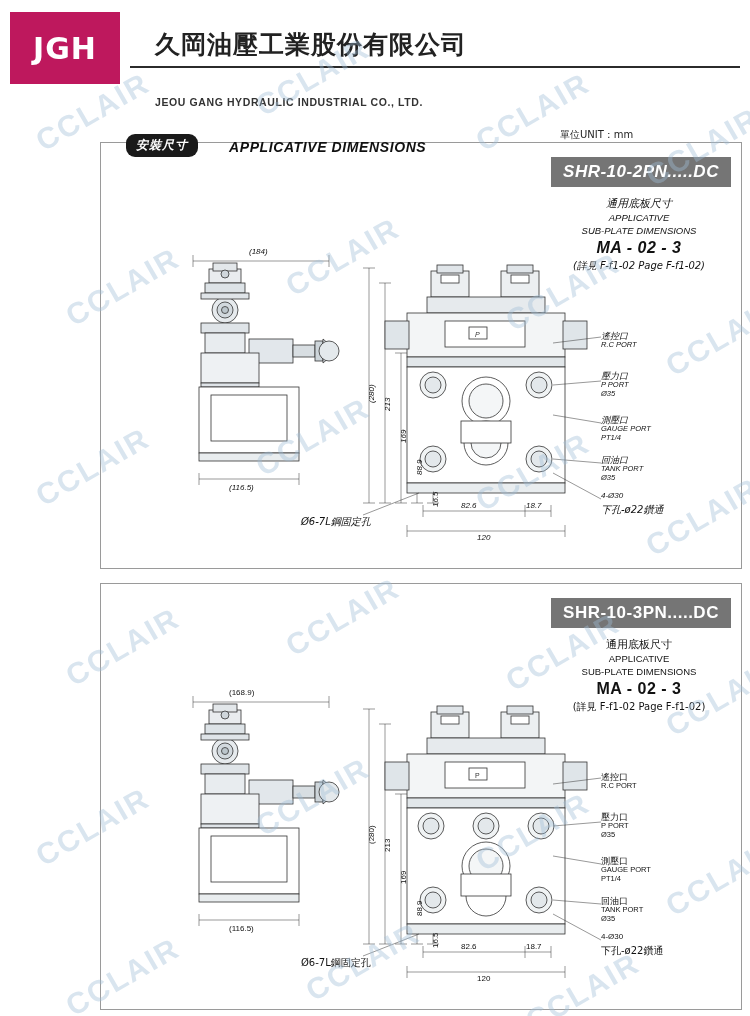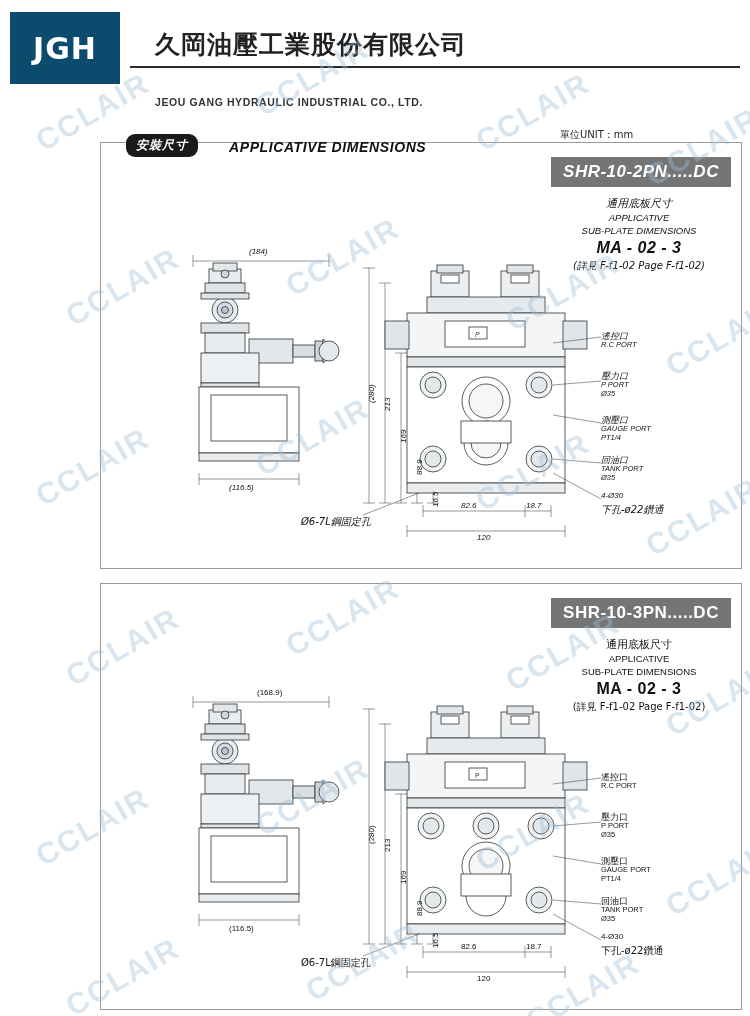--- a/index.html
+++ b/index.html
@@ -19,21 +19,21 @@
   .header {
     position: absolute;
     left: 0; top: 0;
     width: 750px;
     height: 96px;
   }
   .logo-box {
     position: absolute;
     left: 10px; top: 12px;
     width: 110px; height: 72px;
-    background: #0c4a6e;
+    background: #be185d;
     color: #ffffff;
     display: flex;
     align-items: center;
     justify-content: center;
     font-size: 30px;
     font-weight: bold;
     letter-spacing: 1px;
     font-family: "DejaVu Sans", sans-serif;
   }
   .header-cn {
@@ -451,21 +451,21 @@
       <line x1="322" y1="362" x2="322" y2="374" stroke-width="0.5"></line>
       <line x1="424" y1="362" x2="424" y2="374" stroke-width="0.5"></line>
       <line x1="424" y1="368" x2="450" y2="368" stroke-width="0.5"></line>
       <line x1="450" y1="362" x2="450" y2="374" stroke-width="0.5"></line>
       <line x1="306" y1="388" x2="464" y2="388" stroke-width="0.5"></line>
       <line x1="306" y1="382" x2="306" y2="394" stroke-width="0.5"></line>
       <line x1="464" y1="382" x2="464" y2="394" stroke-width="0.5"></line>
     </g>
   </svg>
 
-  <div class="dim-txt" style="left:156px; top:104px;">(168.9)</div>
+  <div class="dim-txt" style="left:128px; top:104px;">(168.9)</div>
   <div class="dim-txt" style="left:128px; top:340px;">(116.5)</div>
 
   <div class="dim-txt rot" style="left:266px; top:260px;">(280)</div>
   <div class="dim-txt rot" style="left:282px; top:268px;">213</div>
   <div class="dim-txt rot" style="left:298px; top:300px;">169</div>
   <div class="dim-txt rot" style="left:314px; top:332px;">88.9</div>
   <div class="dim-txt rot" style="left:330px; top:364px;">16.5</div>
 
   <div class="dim-txt" style="left:360px; top:358px;">82.6</div>
   <div class="dim-txt" style="left:425px; top:358px;">18.7</div>

